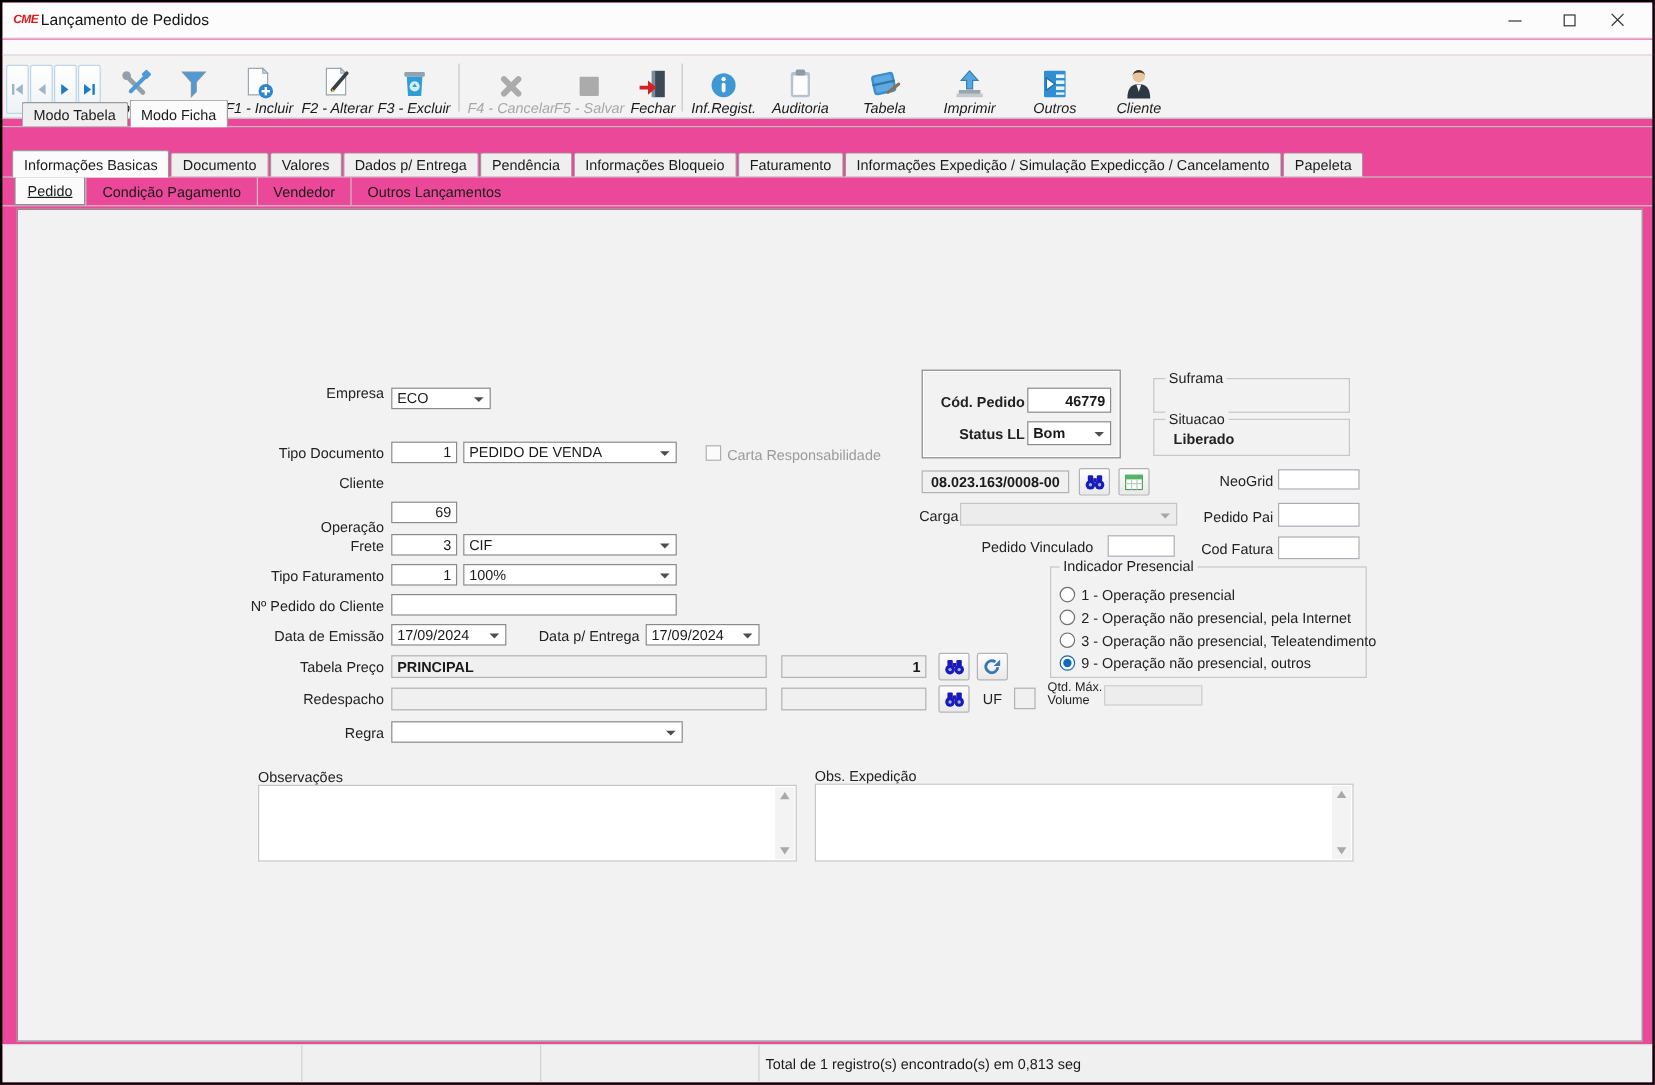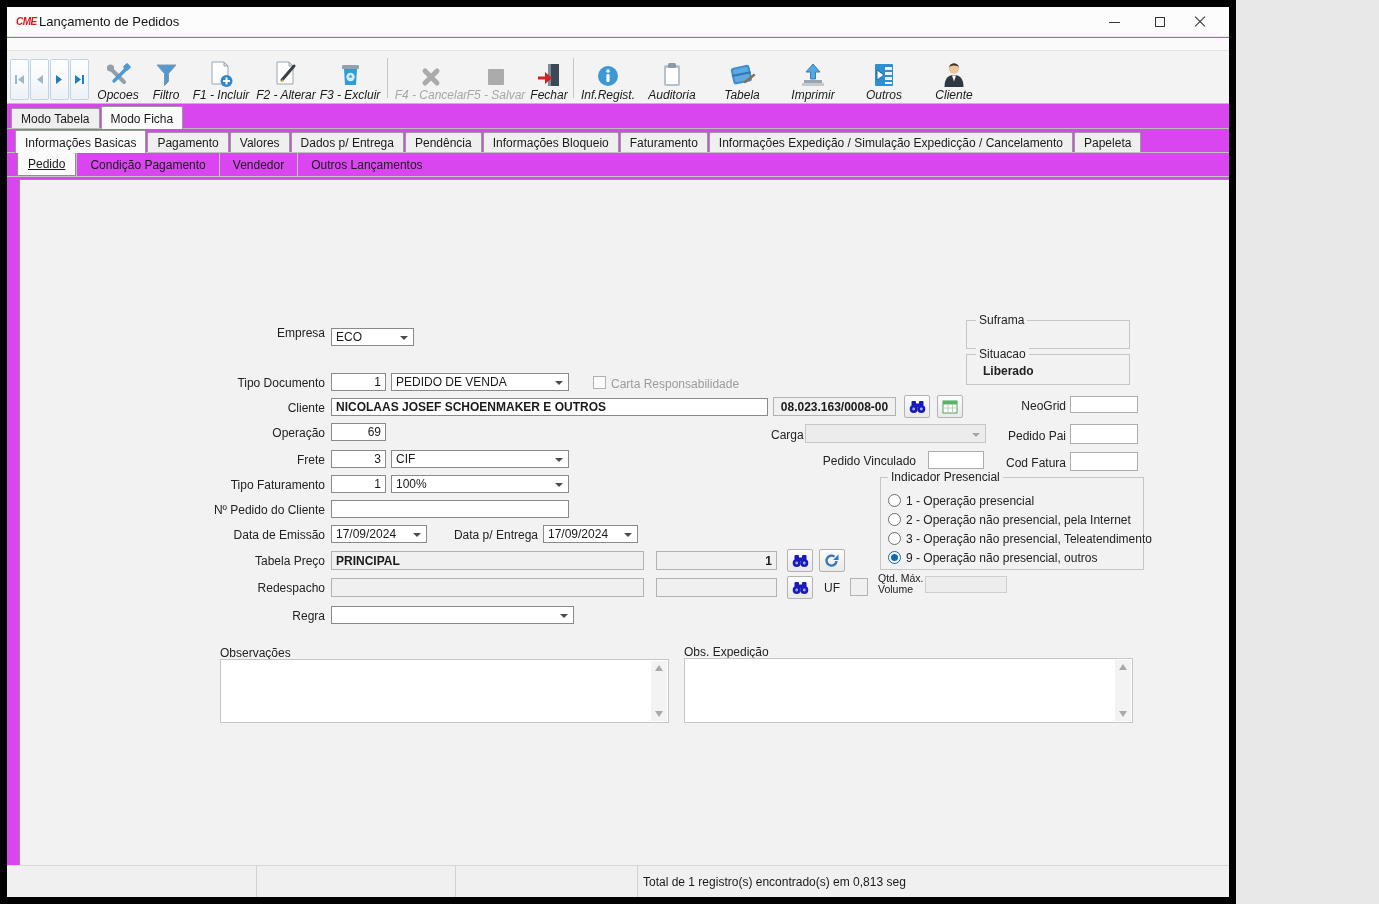--- a/index.html
+++ b/index.html
@@ -1,18 +1,18 @@
 <!DOCTYPE html>
 <html><head>
 <meta charset="utf-8">
 <style>
   * { box-sizing: border-box; }
   body { margin:0; background:#e8e8e8; font-family:"Liberation Sans", sans-serif; }
-  .window { position:relative; width:1236px; height:904px; background:#d946ef;
-            overflow:hidden; font-size:12px; color:#1a1a1a; border:7px solid #000000; }
+  .window { position:relative; width:1379px; height:904px; background:#ec4899;
+            overflow:hidden; font-size:12px; color:#1a1a1a; border:2px solid #000000; }
 
   
   .titlebar { position:absolute; top:0; left:0; right:0; height:30px; background:#fcfcfc;
               border-bottom:1px solid #e4e4e4; }
   .logo { position:absolute; left:9px; top:9px; color:#d6191f; font-weight:bold;
           font-size:10px; font-style:italic; letter-spacing:-0.5px; }
   .title { position:absolute; left:32px; top:7px; font-size:13px; color:#141414; }
   .winctl { position:absolute; top:0; height:30px; width:46px; display:flex;
             align-items:center; justify-content:center; }
   .winctl.min { right:92px; } .winctl.max { right:46px; } .winctl.close { right:6px; }
@@ -34,21 +34,21 @@
             border-radius:2px; display:flex; align-items:center; justify-content:center; }
   .tbtn { position:absolute; top:3px; height:48px; display:flex; flex-direction:column;
           align-items:center; justify-content:flex-end; padding:0 3px; }
   .tbtn .ticon { height:32px; display:flex; align-items:flex-end; justify-content:center; }
   .tbtn .tlabel { font-size:12px; line-height:14px; white-space:nowrap;font-style:italic; }
   .tbtn.disabled .tlabel { color:#a7a7a7; }
   .tsep { position:absolute; top:7px; width:1px; height:40px; background:#c7c7c7; }
 
   
   .tabrow { position:absolute; left:0; right:0; display:flex; align-items:flex-end; }
-  .tabrow1 { top:98px; height:24px; padding-left:4px; border-bottom:1px solid #bdbdbd; }
+  .tabrow1 { top:80px; height:24px; padding-left:16px; border-bottom:1px solid #bdbdbd; }
   .tabrow2 { top:123px; height:23px; padding-left:8px; border-bottom:1px solid #c2c2c2; }
   .tab { border:1px solid #9a9a9a; border-bottom:none; background:#efefef; padding:3px 9px 3px 9px;
          height:20px; white-space:nowrap; margin-right:1px; border-radius:2px 2px 0 0; }
   .tab.active { background:#fbfbfb; height:23px; padding-top:5px; position:relative; z-index:2;
                 margin-bottom:-1px; }
   .tabrow3 { top:146px; height:24px; padding-left:10px; border-bottom:1px solid #c6c6c6; }
   .sub { padding:5px 13px 4px 13px; white-space:nowrap; }
   .sub + .sub { border-left:1px solid #c3c3c3; }
   .sub.active { border:1px solid #8f8f8f; background:#fbfbfb; border-radius:2px 2px 0 0;
                 padding:4px 10px; margin-bottom:0;text-decoration:underline; }
@@ -294,42 +294,42 @@
       <span class="tlabel">Cliente</span>
     </div>
   </div>
 
   <div class="tabrow tabrow1">
     <div class="tab"><span>Modo Tabela</span></div>
     <div class="tab active"><span>Modo Ficha</span></div>
   </div>
   <div class="tabrow tabrow2">
     <div class="tab active"><span>Informações Basicas</span></div>
-    <div class="tab"><span>Pagamento</span></div>
+    <div class="tab"><span>Documento</span></div>
     <div class="tab"><span>Valores</span></div>
     <div class="tab"><span>Dados p/ Entrega</span></div>
     <div class="tab"><span>Pendência</span></div>
     <div class="tab"><span>Informações Bloqueio</span></div>
     <div class="tab"><span>Faturamento</span></div>
     <div class="tab"><span>Informações Expedição / Simulação Expedicção / Cancelamento</span></div>
     <div class="tab"><span>Papeleta</span></div>
   </div>
   <div class="tabrow tabrow3">
     <div class="sub active"><span>Pedido</span></div>
     <div class="sub"><span>Condição Pagamento</span></div>
     <div class="sub"><span>Vendedor</span></div>
     <div class="sub"><span>Outros Lançamentos</span></div>
   </div>
 
   <div class="content">
 
     <div class="lbl r" style="left:138px;width:167px;top:146px">Empresa</div>
     <div class="lbl r" style="left:138px;width:167px;top:196px">Tipo Documento</div>
     <div class="lbl r" style="left:138px;width:167px;top:221px">Cliente</div>
-    <div class="lbl r" style="left:138px;width:167px;top:246px">Operação</div>
+    <div class="lbl r" style="left:138px;width:167px;top:257px">Operação</div>
     <div class="lbl r" style="left:138px;width:167px;top:273px">Frete</div>
     <div class="lbl r" style="left:138px;width:167px;top:298px">Tipo Faturamento</div>
     <div class="lbl r" style="left:138px;width:167px;top:323px">Nº Pedido do Cliente</div>
     <div class="lbl r" style="left:138px;width:167px;top:348px">Data de Emissão</div>
     <div class="lbl r" style="left:138px;width:167px;top:374px">Tabela Preço</div>
     <div class="lbl r" style="left:138px;width:167px;top:401px">Redespacho</div>
     <div class="lbl r" style="left:138px;width:167px;top:429px">Regra</div>
 
     <div class="combo" style="left:311px;top:148px;width:83px">
         <span>ECO</span>
@@ -337,23 +337,20 @@
 
     <div class="field num" style="left:311px;top:193px;width:55px">
         <span>1</span>
       </div>
     <div class="combo" style="left:371px;top:193px;width:178px">
         <span>PEDIDO DE VENDA</span>
       </div>
     <div class="checkbox" style="left:573px;top:196px"></div>
     <div class="lbl" style="left:591px;top:197px;color:#9b9b9b">Carta Responsabilidade</div>
 
-    <div class="field b" style="left:311px;top:218px;width:437px">
-        <span>NICOLAAS JOSEF SCHOENMAKER E OUTROS</span>
-      </div>
 
     <div class="field num" style="left:311px;top:243px;width:55px">
         <span>69</span>
       </div>
 
     <div class="field num" style="left:311px;top:270px;width:55px">
         <span>3</span>
       </div>
     <div class="combo" style="left:371px;top:270px;width:178px">
         <span>CIF</span>
@@ -421,20 +418,30 @@
       </div>
     <div class="lbl" style="left:804px;top:401px">UF</div>
     <div class="field ro" style="left:830px;top:398px;width:18px">
         <span></span>
       </div>
 
     <div class="combo" style="left:311px;top:426px;width:243px">
         <span></span>
       </div>
 
+    <div style="position:absolute;left:753px;top:133px;width:166px;height:74px;border:1px solid #8a8a8a;box-shadow:inset 0 0 0 1px #ffffff;background:#f2f2f2">
+      <div class="lbl r b" style="left:7px;width:78px;top:19px;position:absolute">Cód. Pedido</div>
+      <div class="field num b" style="left:87px;top:14px;width:70px;height:21px">
+          <span>46779</span>
+        </div>
+      <div class="lbl r b" style="left:7px;width:78px;top:46px;position:absolute">Status LL</div>
+      <div class="combo b" style="left:87px;top:42px;width:70px;height:20px">
+          <span>Bom</span>
+        </div>
+    </div>
 
     <div class="grp" style="left:946px;top:140px;width:164px;height:29px"></div>
     <div class="grp-label" style="left:956px;top:133px">Suframa</div>
     <div class="grp" style="left:946px;top:174px;width:164px;height:31px"></div>
     <div class="grp-label" style="left:956px;top:167px">Situacao</div>
     <div class="lbl b" style="left:963px;top:184px">Liberado</div>
 
     <div class="field ro b" style="left:753px;top:217px;width:123px;height:19px;justify-content:center">
         <span>08.023.163/0008-00</span>
       </div>

